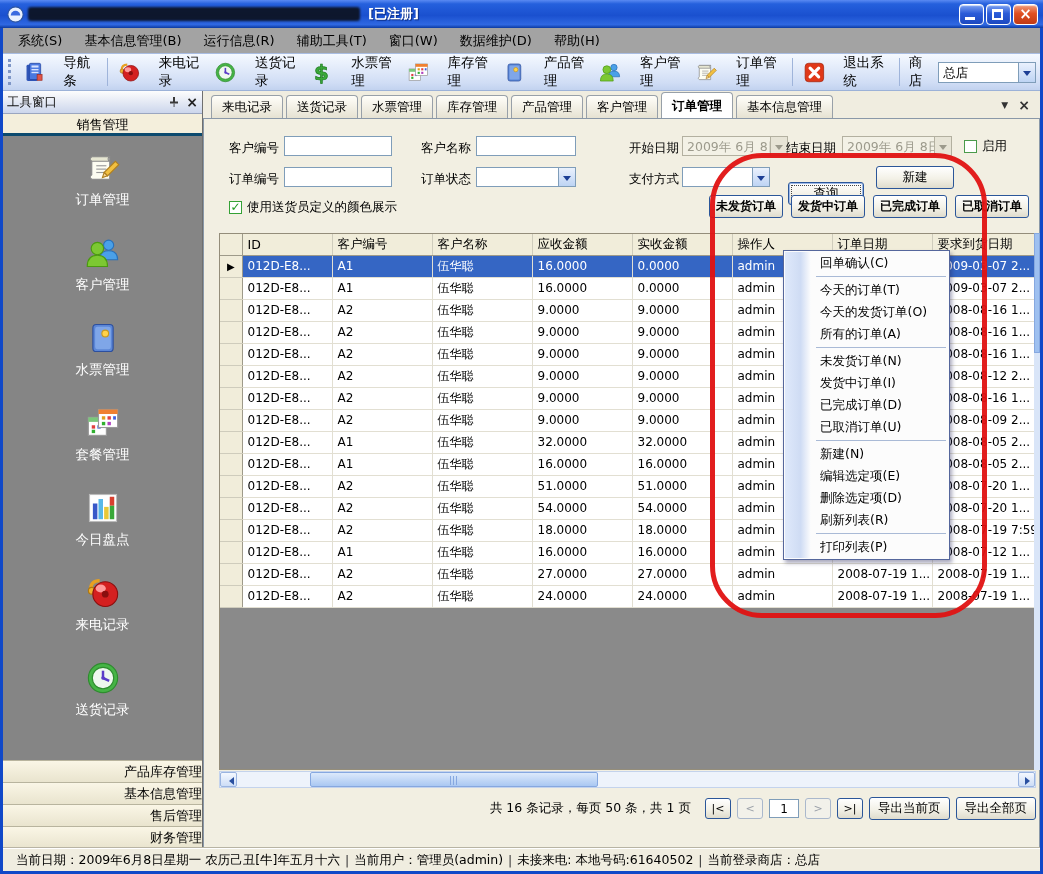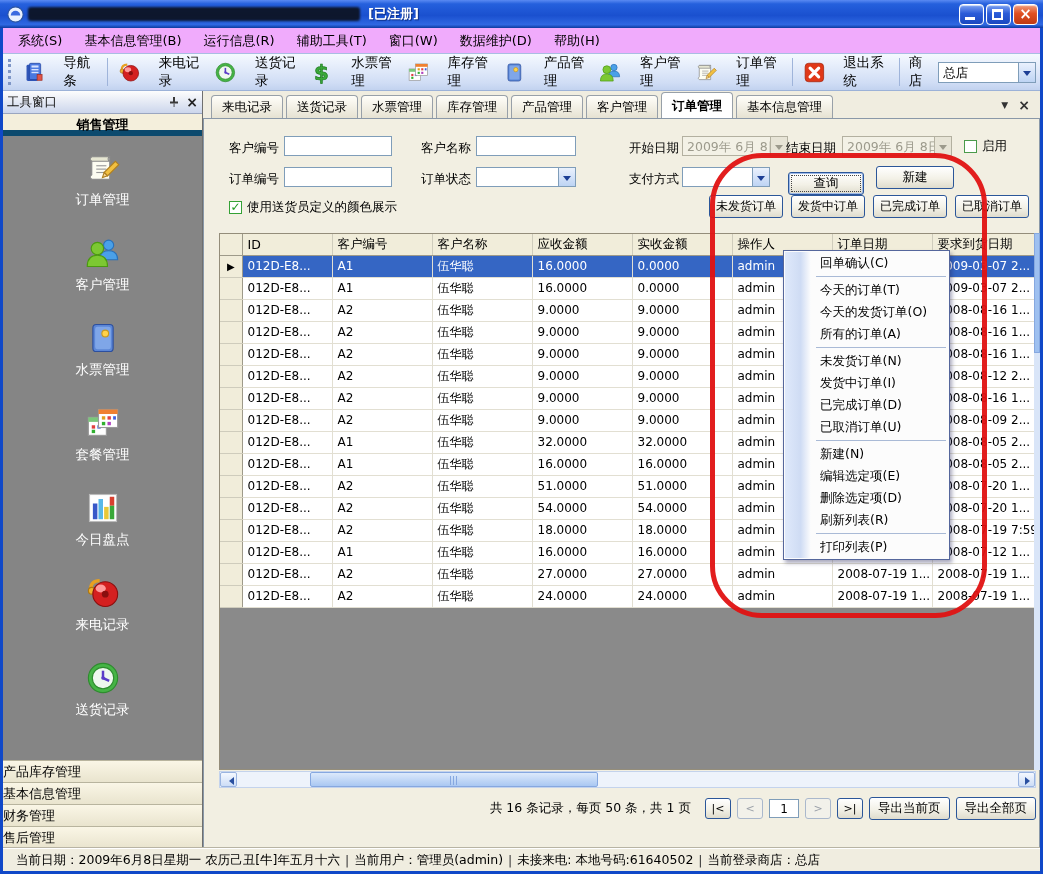--- a/index.html
+++ b/index.html
@@ -13,21 +13,21 @@
   .app-ic{width:17px;height:17px;margin:0 4px 0 2px;flex:0 0 auto;}
   .title-redacted{width:332px;height:14px;background:#0c1220;border-radius:3px;filter:blur(1.2px);opacity:.92;}
   .title-text{color:#fff;font-weight:bold;font-size:13px;margin-left:8px;text-shadow:1px 1px 1px #0a2a80;}
   .win-btns{margin-left:auto;display:flex;gap:2px;}
   .wbtn{width:25px;height:21px;border:1px solid #fff;border-radius:4px;color:#fff;position:relative;cursor:pointer;
     background:linear-gradient(#7fa3f2,#2a5bd8 45%,#1c48c0);box-shadow:inset 0 1px 1px rgba(255,255,255,.7);}
   .wbtn.close{background:linear-gradient(#f0a080,#e04f22 45%,#c03a14);font-size:15px;font-weight:bold;text-align:center;line-height:19px;}
   .g-min{position:absolute;left:5px;bottom:4px;width:10px;height:3px;background:#fff;}
   .g-max{position:absolute;left:5px;top:4px;width:11px;height:11px;border:2px solid #fff;border-top-width:3px;}
   
-  #menubar{position:absolute;left:3px;right:3px;top:28px;height:26px;background:#f0abfc;display:flex;align-items:center;
+  #menubar{position:absolute;left:3px;right:3px;top:28px;height:26px;background:#a3a3a3;display:flex;align-items:center;
     border-bottom:1px solid #a9bde2;padding-left:4px;}
   .menu-item{padding:3px 11px;font-size:13px;color:#000;cursor:default;}
   
   #toolbar{position:absolute;left:3px;right:3px;top:54px;height:37px;display:flex;align-items:center;
     background:linear-gradient(#f5f9ff,#d0ddf5 80%,#c2d2ef);border-bottom:1px solid #9cb2d8;padding:0 4px;}
   .tb-grip{width:6px;height:26px;border-left:3px dotted #7e96c6;margin:0 4px 0 1px;cursor:move;}
   .tb-sep{width:1px;height:28px;background:#9fb4da;margin:0 5px;}
   .tb-item{display:flex;align-items:center;gap:18px;padding:2px 5px;font-size:13.5px;cursor:pointer;border-radius:3px;}
   .tb-ic{width:27px;height:27px;display:inline-block;}
   .tb-ic svg{width:100%;height:100%;}
@@ -44,30 +44,30 @@
   
   #main{position:absolute;left:3px;right:3px;top:91px;bottom:26px;display:flex;}
   
   #sidebar{width:200px;flex:0 0 auto;background:#858585;display:flex;flex-direction:column;border-right:1px solid #6f6f6f;}
   .sb-title{height:23px;flex:0 0 auto;background:linear-gradient(#fdfdfd,#ccd6ec);border-bottom:1px solid #9aa6c0;
     display:flex;align-items:center;font-size:12.5px;padding:0 4px;color:#111;}
   .sb-title-btns{margin-left:auto;display:flex;align-items:center;gap:6px;}
   .sb-pin{width:12px;height:12px;display:inline-block;cursor:pointer;}
   .sb-pin svg{width:100%;height:100%;}
   .sb-x{font-size:14px;font-weight:bold;color:#222;cursor:pointer;line-height:12px;}
-  .sb-group{height:22px;flex:0 0 auto;background:#f4efdc;border-bottom:6px solid #0c4a6e;text-align:center;
-    font-size:13px;line-height:22px;cursor:pointer;font-weight:bold;}
+  .sb-group{height:22px;flex:0 0 auto;background:#f4efdc;border-bottom:3px solid #0c4a6e;text-align:center;
+    font-size:13px;line-height:22px;cursor:pointer;}
   #sb-items{flex:1 1 auto;overflow:hidden;}
   .sb-item{display:flex;flex-direction:column;align-items:center;margin-top:26px;cursor:pointer;}
   .sb-item:first-child{margin-top:14px;}
   .sb-ic{width:36px;height:36px;}
   .sb-ic svg{width:100%;height:100%;}
   .sb-lb{margin-top:5px;color:#fff;font-size:13.5px;}
   #sb-bottom{flex:0 0 auto;}
-  .sb-bgbtn{height:22px;background:linear-gradient(#faf6e6,#e9e4ce);border-top:1px solid #b8b49e;text-align:left;
+  .sb-bgbtn{height:22px;background:linear-gradient(#faf6e6,#e9e4ce);border-top:1px solid #b8b49e;text-align:right;
     font-size:13px;line-height:21px;cursor:pointer;}
   
   #content{flex:1 1 auto;position:relative;background:#f0ede0;}
   #tabstrip{position:absolute;left:0;right:0;top:0;height:27px;display:flex;align-items:flex-end;padding-left:8px;}
   #tabstrip-tabs{display:flex;align-items:flex-end;}
   .tab{height:23px;line-height:22px;padding:0 10px;margin-right:3px;font-size:12.5px;cursor:pointer;
     background:linear-gradient(#fffef9,#e6e2d2);border:1px solid #98a0a8;border-bottom:none;border-radius:4px 4px 0 0;}
   .tab.active{background:#fff;font-weight:bold;height:26px;line-height:25px;}
   .ts-btns{margin-left:auto;margin-right:10px;display:flex;align-items:center;gap:10px;height:100%;}
   .ts-dd{font-size:9px;color:#333;cursor:pointer;}
@@ -79,21 +79,21 @@
   .fcombo{position:absolute;height:20px;}
   .xp-btn{border:1px solid #2b5699;border-radius:3px;color:#000;cursor:pointer;font-size:12.5px;
     background:linear-gradient(#ffffff,#f3f1e7 55%,#dfdccd);box-shadow:inset 0 1px 0 #fff;}
   .btn-query,.btn-new{position:absolute;height:23px;}
   .btn-query{outline:1px dotted #444;outline-offset:-4px;box-shadow:0 0 0 1px #9db9e8 inset;}
   .cb{position:absolute;display:flex;align-items:center;gap:5px;font-size:12.5px;cursor:pointer;}
   .cb .box{width:13px;height:13px;border:1px solid #35a135;background:#fff;display:inline-flex;align-items:center;justify-content:center;
     color:#1f9a1f;font-size:12px;font-weight:bold;line-height:11px;}
   .cb.unchecked .box{border-color:#4a9a4a;}
   #status-btns{position:absolute;left:505px;top:76px;display:flex;gap:8px;}
-  .st-btn{height:23px;padding:0 6px;font-size:12px;white-space:nowrap;}
+  .st-btn{height:23px;padding:0 6px;font-size:12px;white-space:nowrap;font-weight:bold;}
   
   #grid-wrap{position:absolute;left:15px;top:114px;width:817px;height:537px;background:#8a8a8a;border:1px solid #948d7a;overflow:hidden;}
   #grid{border-collapse:collapse;table-layout:fixed;width:817px;background:#fff;}
   #grid th{background:#f1edda;border-right:1px solid #cfccbc;border-bottom:1px solid #9e9a8a;height:21px;
     font-weight:normal;font-size:12.5px;text-align:left;padding:0 5px;white-space:nowrap;overflow:hidden;}
   #grid th.selc,#grid td.selc{background:#f1edda;border-right:1px solid #9e9a8a;padding:0;text-align:center;}
   #grid td{border-right:1px solid #e2dfd2;border-bottom:1px solid #e2dfd2;height:22px;font-size:12px;
     padding:0 5px;white-space:nowrap;overflow:hidden;color:#000;}
   #grid td.selc{border-bottom:1px solid #cfccbc;font-size:10px;}
   #grid tr.selected td{background:#3566c4;color:#fff;}
@@ -363,22 +363,22 @@
                 <line x1="16" y1="16" x2="16" y2="9.5" stroke="#5a3cc8" stroke-width="2.2"></line>
                 <line x1="16" y1="16" x2="21.5" y2="18.5" stroke="#5a3cc8" stroke-width="2.2"></line>
                 <circle cx="16" cy="16" r="1.6" fill="#5a3cc8"></circle>
               </svg></div>
             <div class="sb-lb">送货记录</div>
           </div>
         </div>
       <div id="sb-bottom">
           <div class="sb-bgbtn">产品库存管理</div>
           <div class="sb-bgbtn">基本信息管理</div>
+          <div class="sb-bgbtn">售后管理</div>
           <div class="sb-bgbtn">财务管理</div>
-          <div class="sb-bgbtn">售后管理</div>
         </div>
     </div>
 
     <div id="content">
       <div id="tabstrip">
         <div id="tabstrip-tabs">
             <div class="tab">来电记录</div>
             <div class="tab">送货记录</div>
             <div class="tab">水票管理</div>
             <div class="tab">库存管理</div>
@@ -419,21 +419,21 @@
         <span class="flabel" style="left:217px;top:52px">订单状态</span>
         <div class="xp-combo fcombo" style="left:272px;top:48px;width:100px">
           <span class="combo-val"></span>
           <span class="combo-btn"></span>
         </div>
         <span class="flabel" style="left:425px;top:52px">支付方式</span>
         <div class="xp-combo fcombo" style="left:478px;top:48px;width:88px">
           <span class="combo-val"></span>
           <span class="combo-btn"></span>
         </div>
-        <button class="xp-btn btn-query" style="left:584px;top:53px;width:76px">查询</button>
+        <button class="xp-btn btn-query" style="left:584px;top:63px;width:76px">查询</button>
         <button class="xp-btn btn-new" style="left:672px;top:47px;width:78px">新建</button>
 
         <span class="cb" style="left:25px;top:80px">
           <span class="box">✓</span>
           <span>使用送货员定义的颜色展示</span>
         </span>
         <div id="status-btns">
             <button class="xp-btn st-btn">未发货订单</button>
             <button class="xp-btn st-btn">发货中订单</button>
             <button class="xp-btn st-btn">已完成订单</button>

